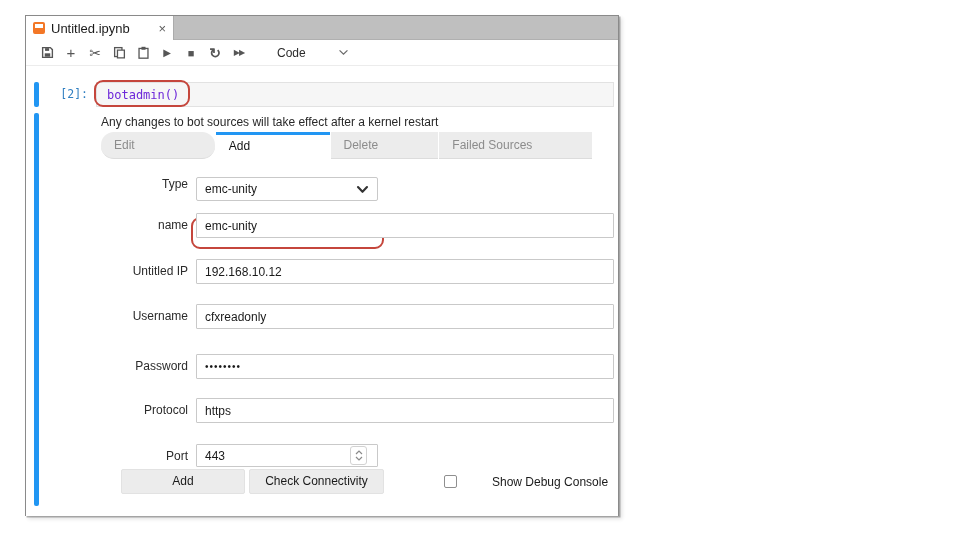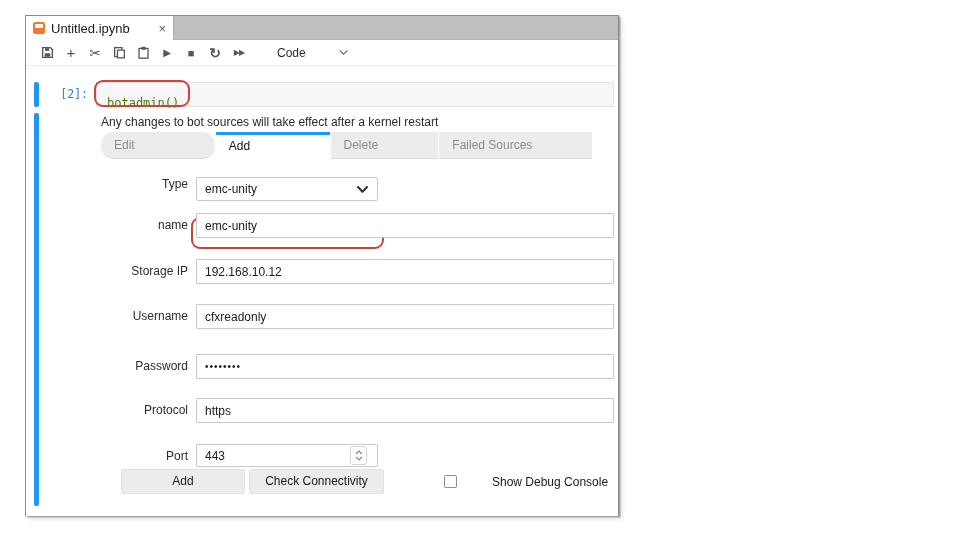--- a/index.html
+++ b/index.html
@@ -40,21 +40,21 @@
   .collapser { position:absolute; left:8px; width:5px; background:#2196f3; border-radius:2px; }
   .collapser.in  { top:16px; height:25px; }
   .collapser.out { top:47px; height:393px; }
 
   .prompt { position:absolute; left:8px; top:21px; width:54px; text-align:right;
             font-family:"DejaVu Sans Mono", monospace; font-size:11.5px; color:#307fc1; }
 
   .input-cell { position:absolute; left:70px; top:16px; right:4px; height:25px;
                 background:#f6f6f6; border:1px solid #e2e2e2; }
   .code-text { position:absolute; left:10px; top:5px;
-               font-family:"DejaVu Sans Mono", monospace; font-size:12px; color:#4d7c0f;margin-top:8px; }
+               font-family:"DejaVu Sans Mono", monospace; font-size:12px; color:#6d28d9; }
   .ann { position:absolute; border:2px solid #c5463c; border-radius:9px; }
   .ann.code-ann { left:-3px; top:-3px; width:96px; height:27px; }
 
   .out-msg { position:absolute; left:75px; top:49px; font-size:12px; color:#282828; }
 
   
   .wtabs { position:absolute; left:75px; top:66px; width:491px; height:27px; display:flex; gap:1px; }
   .wtab { background:#ececec; color:#8c8c8c; font-size:12px; line-height:26px;
           padding-left:13px; border-bottom:1px solid #dcdcdc; height:27px; }
   .wtab.sel { background:#ffffff; color:#141414; border-bottom:none;
@@ -165,21 +165,21 @@
       <span>emc-unity</span>
       <svg width="13" height="9" viewBox="0 0 13 9">
         <polyline points="2,2 6.5,6.8 11,2" fill="none" stroke="#333" stroke-width="2.1" stroke-linecap="round" stroke-linejoin="round"></polyline>
       </svg>
     </div>
     <span class="ann type-ann"></span>
 
     <div class="flabel" style="top:152px;">name</div>
     <input class="finput wide" style="top: 147px;" value="emc-unity">
 
-    <div class="flabel" style="top:198px;">Storage IP</div>
+    <div class="flabel" style="top:198px;">Untitled IP</div>
     <input class="finput wide" style="top: 193px;" value="192.168.10.12">
 
     <div class="flabel" style="top:243px;">Username</div>
     <input class="finput wide" style="top: 238px;" value="cfxreadonly">
 
     <div class="flabel" style="top:293px;">Password</div>
     <input class="finput wide" style="top: 288px; font-size: 10px; letter-spacing: 1px;" value="••••••••">
 
     <div class="flabel" style="top:337px;">Protocol</div>
     <input class="finput wide" style="top: 332px;" value="https">

